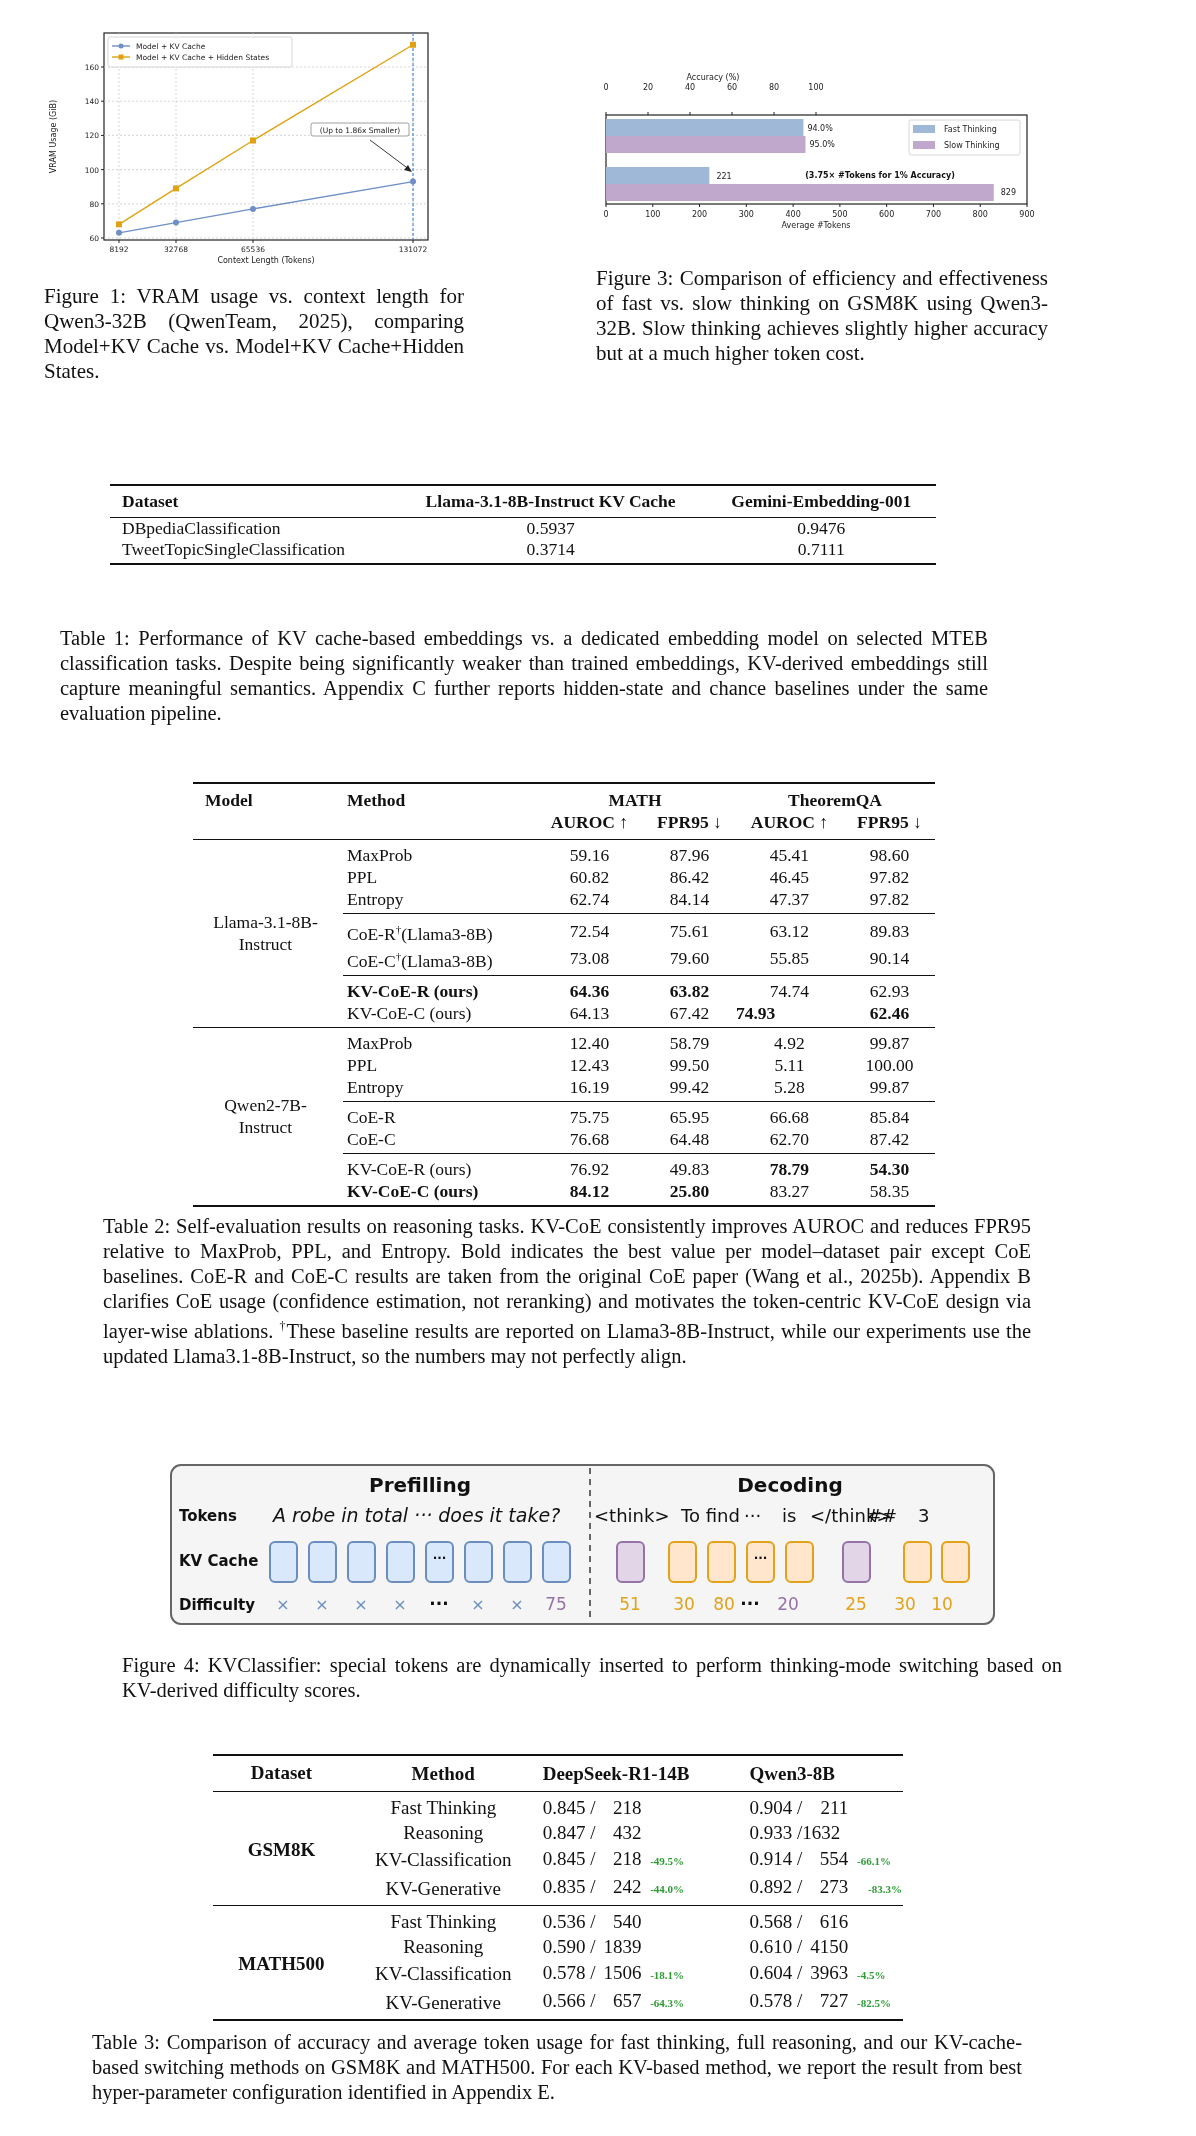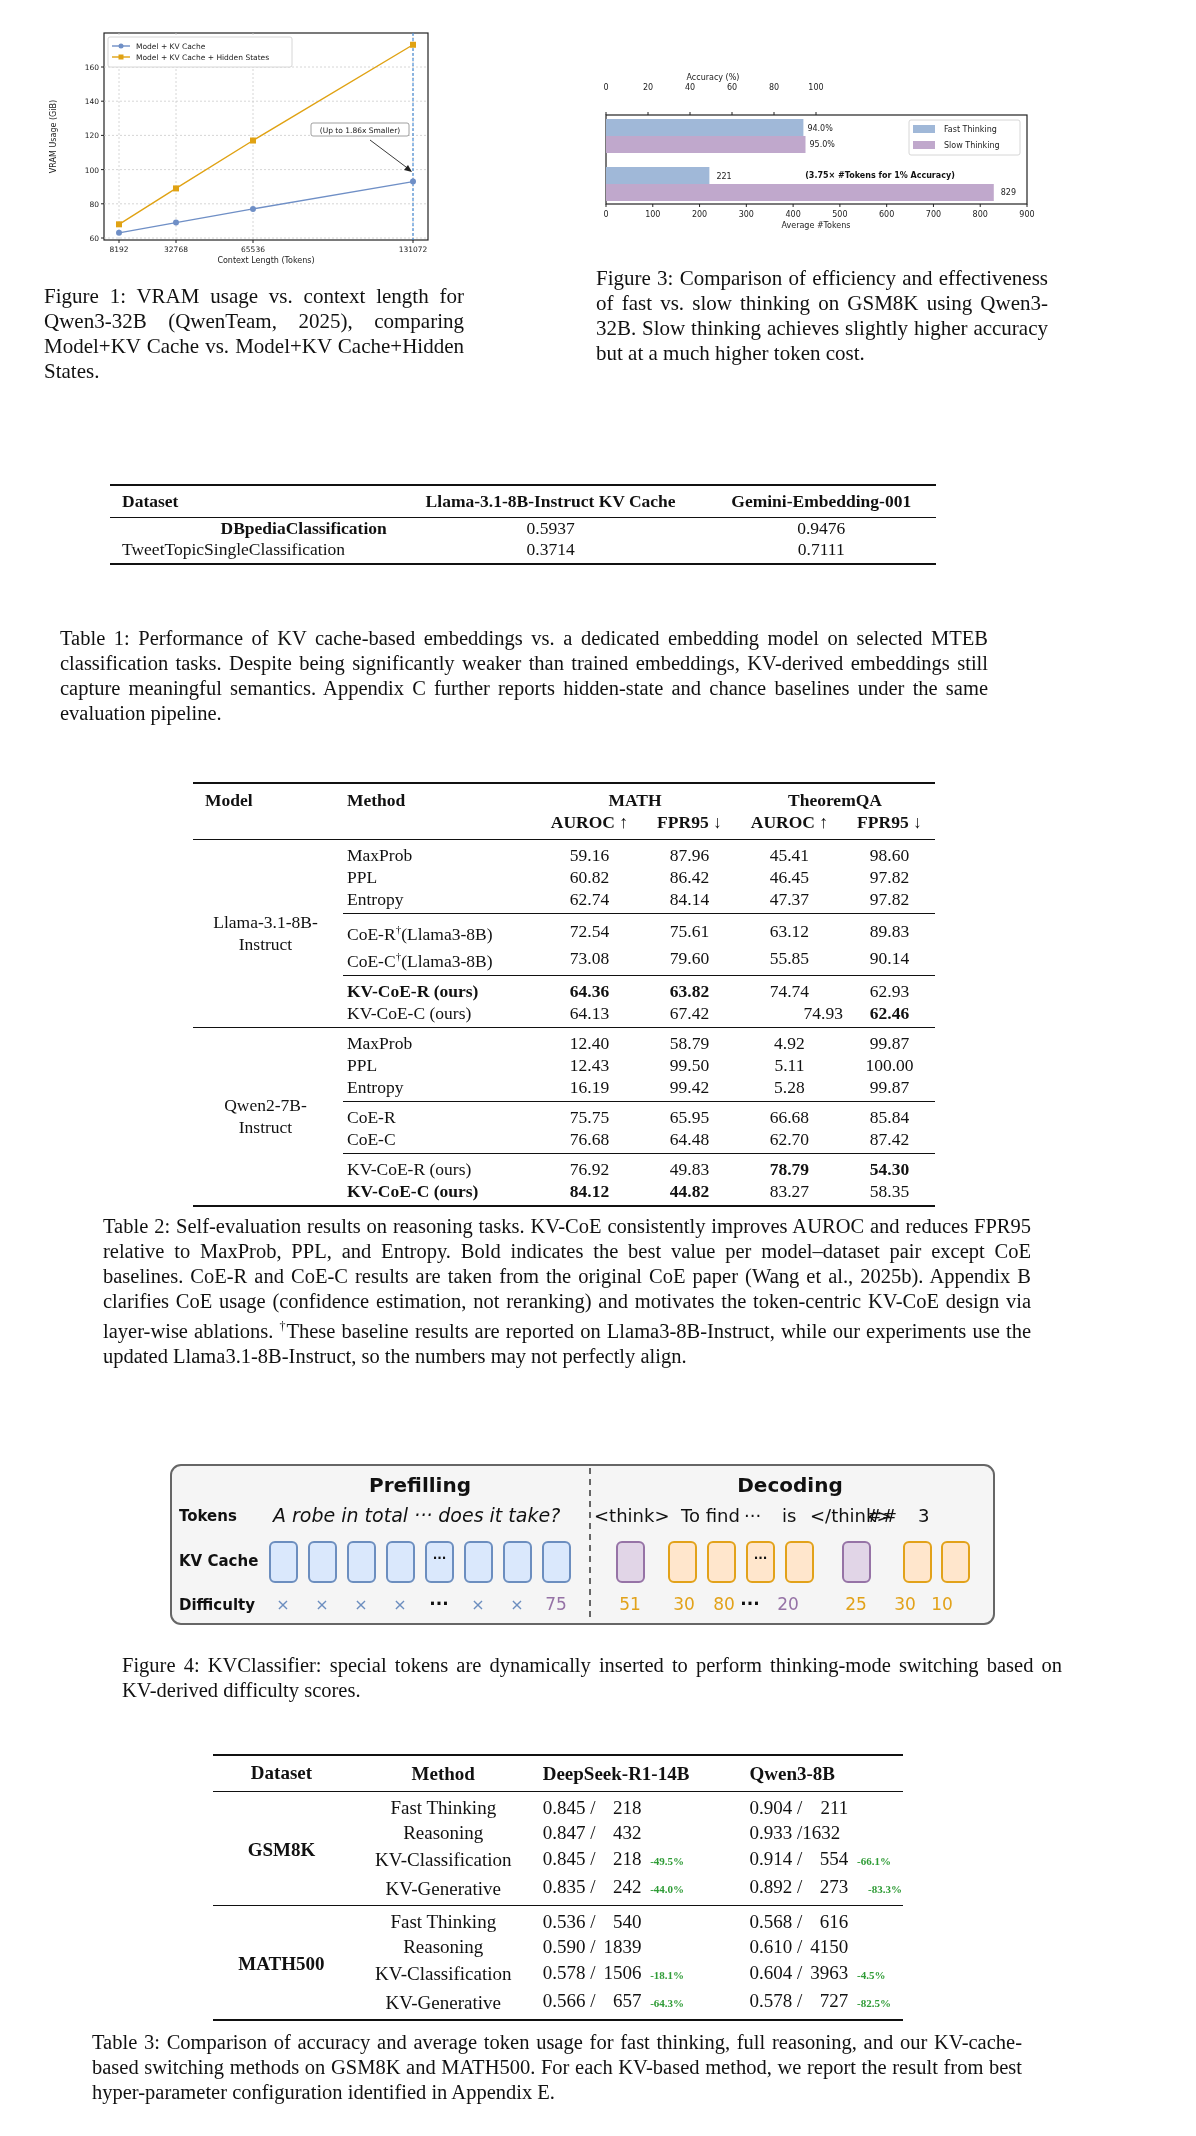--- a/index.html
+++ b/index.html
@@ -140,21 +140,21 @@
   <table class="t" style="width:826px;font-size:17.5px;" id="table1">
     <thead>
       <tr class="rule-top" style="border-bottom:1.3px solid #111;">
         <th style="text-align:left;padding:5px 10px 5px 12px;">Dataset</th>
         <th style="text-align:center;padding:5px 8px;">Llama-3.1-8B-Instruct KV Cache</th>
         <th style="text-align:center;padding:5px 8px;">Gemini-Embedding-001</th>
       </tr>
     </thead>
     <tbody class="rule-bot" id="table1-body">
         <tr>
-          <td style="padding: 0px 8px 0px 12px; text-align: right; line-height: 21px; font-weight: bold;">DBpediaClassification</td>
+          <td style="padding: 0px 8px 0px 12px; text-align: left; line-height: 21px;">DBpediaClassification</td>
           <td style="padding: 0px 8px; text-align: center; line-height: 21px;">0.5937</td>
           <td style="padding: 0px 8px; text-align: center; line-height: 21px;">0.9476</td>
         </tr>
         <tr>
           <td style="padding: 0px 8px 3px 12px; text-align: left; line-height: 21px;">TweetTopicSingleClassification</td>
           <td style="padding: 0px 8px 3px; text-align: center; line-height: 21px;">0.3714</td>
           <td style="padding: 0px 8px 3px; text-align: center; line-height: 21px;">0.7111</td>
         </tr>
       </tbody>
   </table>
@@ -221,21 +221,21 @@
           <td style="text-align: left; padding-left: 4px; font-weight: bold; padding-top: 4px; padding-bottom: 0px;">KV-CoE-R (ours)</td>
           <td style="text-align: center; font-weight: bold; padding-top: 4px; padding-bottom: 0px;">64.36</td>
           <td style="text-align: center; font-weight: bold; padding-top: 4px; padding-bottom: 0px;">63.82</td>
           <td style="text-align: center; padding-top: 4px; padding-bottom: 0px;">74.74</td>
           <td style="text-align: center; padding-top: 4px; padding-bottom: 0px;">62.93</td>
         </tr>
         <tr>
           <td style="text-align: left; padding-left: 4px; padding-top: 0px; padding-bottom: 3px;">KV-CoE-C (ours)</td>
           <td style="text-align: center; padding-top: 0px; padding-bottom: 3px;">64.13</td>
           <td style="text-align: center; padding-top: 0px; padding-bottom: 3px;">67.42</td>
-          <td style="text-align: right; font-weight: normal; padding-top: 0px; padding-bottom: 3px;">74.93</td>
+          <td style="text-align: left; font-weight: bold; padding-top: 0px; padding-bottom: 3px;">74.93</td>
           <td style="text-align: center; font-weight: bold; padding-top: 0px; padding-bottom: 3px;">62.46</td>
         </tr>
         <tr style="border-top: 1.3px solid rgb(17, 17, 17);">
           <td rowspan="7" style="text-align: center; vertical-align: middle; padding-right: 6px; padding-top: 0px;">
             <div>Qwen2-7B-</div>
             <div>Instruct</div>
           </td>
           <td style="text-align: left; padding-left: 4px; padding-top: 4px; padding-bottom: 0px;">MaxProb</td>
           <td style="text-align: center; padding-top: 4px; padding-bottom: 0px;">12.40</td>
           <td style="text-align: center; padding-top: 4px; padding-bottom: 0px;">58.79</td>
@@ -273,21 +273,21 @@
         <tr style="border-top: 1.3px solid rgb(17, 17, 17);">
           <td style="text-align: left; padding-left: 4px; padding-top: 4px; padding-bottom: 0px;">KV-CoE-R (ours)</td>
           <td style="text-align: center; padding-top: 4px; padding-bottom: 0px;">76.92</td>
           <td style="text-align: center; padding-top: 4px; padding-bottom: 0px;">49.83</td>
           <td style="text-align: center; font-weight: bold; padding-top: 4px; padding-bottom: 0px;">78.79</td>
           <td style="text-align: center; font-weight: bold; padding-top: 4px; padding-bottom: 0px;">54.30</td>
         </tr>
         <tr style="border-bottom: 2px solid rgb(17, 17, 17);">
           <td style="text-align: left; padding-left: 4px; font-weight: bold; padding-top: 0px; padding-bottom: 3px;">KV-CoE-C (ours)</td>
           <td style="text-align: center; font-weight: bold; padding-top: 0px; padding-bottom: 3px;">84.12</td>
-          <td style="text-align: center; font-weight: bold; padding-top: 0px; padding-bottom: 3px;">44.82</td>
+          <td style="text-align: center; font-weight: bold; padding-top: 0px; padding-bottom: 3px;">25.80</td>
           <td style="text-align: center; padding-top: 0px; padding-bottom: 3px;">83.27</td>
           <td style="text-align: center; padding-top: 0px; padding-bottom: 3px;">58.35</td>
         </tr>
       </tbody>
   </table>
 </div>
 <div class="abs cap" style="left:103px;top:1214px;width:928px;font-size:20.5px;">
   <span>Table 2: Self-evaluation results on reasoning tasks. KV-CoE consistently improves AUROC and reduces FPR95 relative to MaxProb, PPL, and Entropy. Bold indicates the best value per model–dataset pair except CoE baselines. CoE-R and CoE-C results are taken from the original CoE paper (Wang et al., 2025b). Appendix B clarifies CoE usage (confidence estimation, not reranking) and motivates the token-centric KV-CoE design via layer-wise ablations. </span><sup style="font-size:12px;">†</sup><span>These baseline results are reported on Llama3-8B-Instruct, while our experiments use the updated Llama3.1-8B-Instruct, so the numbers may not perfectly align.</span>
 </div>
 

